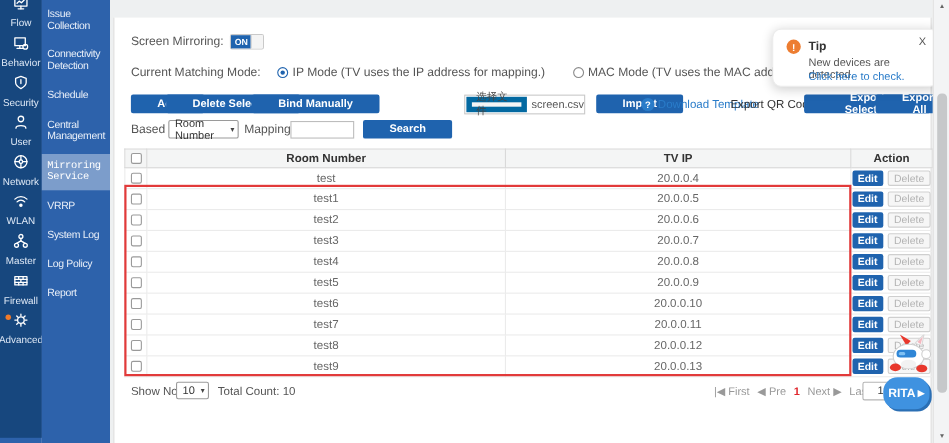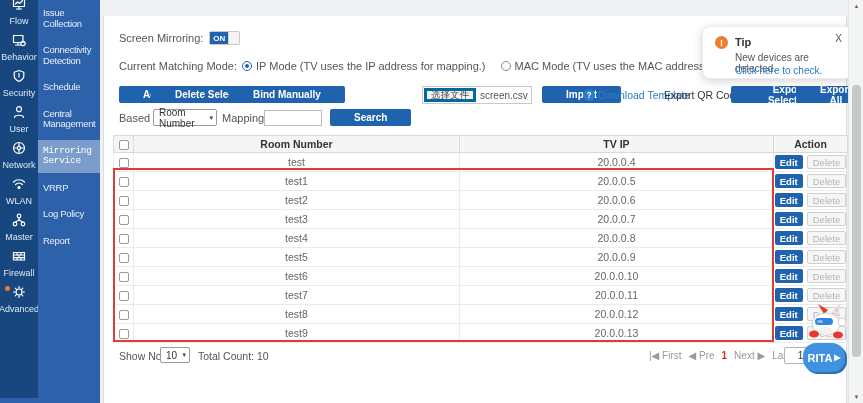--- a/index.html
+++ b/index.html
@@ -22,34 +22,34 @@
   
   .page { position:absolute; left:100px; top:16px; width:748px; height:403px; background:#eef0f1; }
   .card { position:absolute; left:3px; top:0; width:744px; height:394px; background:#fff; border:1px solid #dcdcdc; border-top:none; }
 
   .lbl { font-size:11px; color:#555; }
   .row-toggle { position:absolute; left:15px; top:15px; display:flex; align-items:center; gap:6px; }
   .toggle { width:31px; height:14px; border:1px solid #c9c9c9; border-radius:2px; display:flex; cursor:pointer; background:#fff; }
   .toggle-on { width:18px; height:100%; background:#1f63ae; color:#fff; font-size:8px; font-weight:bold; display:flex; align-items:center; justify-content:center; }
   .toggle-knob { flex:1; background:#f4f4f4; border-left:1px solid #d5d5d5; }
 
-  .row-mode { position:absolute; left:15px; top:44px; display:flex; align-items:center; gap:5px; }
+  .row-mode { position:absolute; left:15px; top:44px; display:flex; align-items:center; gap:15px; }
   .mode-option { display:flex; align-items:center; gap:4px; margin-right:10px; cursor:pointer; }
   .radio { width:10px; height:10px; border:1px solid #8a8a8a; border-radius:50%; background:#fff; position:relative; }
   .mode-option.selected .radio { border-color:#1f63ae; }
   .mode-option.selected .radio::after { content:""; position:absolute; left:2px; top:2px; width:4px; height:4px; border-radius:50%; background:#1f63ae; }
 
   .btn { display:inline-flex; align-items:center; justify-content:center; height:17px; padding:0 24px; background:#1f63ae; color:#fff; font-size:10px; font-weight:bold; border:none; border-radius:2px; cursor:pointer; font-family:inherit; }
   .row-actions { position:absolute; left:0; top:70px; width:100%; height:18px; }
   .row-actions > * { position:absolute; }
   .b-add { left:15px; }
   .b-del { left:47px; }
   .b-bind { left:125px; }
   .filebox { left:318px; top:0; width:110px; height:18px; border:1px solid #c9c9c9; display:flex; align-items:center; background:#fff; }
-  .filebtn { height:14px; margin-left:1px; padding:0 4px; border:3px solid #0369a1; background:#f5f5f5; font-size:9.5px; color:#444; display:flex; align-items:center; cursor:pointer; }
+  .filebtn { height:14px; margin-left:1px; padding:0 4px; border:5px solid #0369a1; background:#f5f5f5; font-size:9.5px; color:#444; display:flex; align-items:center; cursor:pointer; }
   .filename { font-size:10px; color:#555; margin-left:4px; }
   .b-import { left:438px; }
   .help { left:479px; top:3px; width:12px; height:12px; border-radius:50%; background:#2a7cc9; color:#fff; font-size:8.5px; font-weight:bold; display:flex; align-items:center; justify-content:center; cursor:pointer; }
   .dl-link { left:494px; top:3px; font-size:10.5px; color:#2a7cc9; cursor:pointer; }
   .exp-lbl { left:560px; top:3px; font-size:10.5px; color:#333; }
   .b-expsel { left:627px; }
   .b-expall { left:692px; }
 
   .row-filter { position:absolute; left:0; top:93px; width:100%; height:18px; }
   .row-filter > * { position:absolute; }
@@ -206,20 +206,21 @@
     <div class="sb2-item"><span>Connectivity Detection</span></div>
 
     <div class="sb2-item"><span>Schedule</span></div>
 
     <div class="sb2-item"><span>Central Management</span></div>
 
     <div class="sb2-item selected"><span>Mirroring Service</span></div>
 
     <div class="sb2-item"><span>VRRP</span></div>
 
+    <div class="sb2-item"><span>System Log</span></div>
 
     <div class="sb2-item"><span>Log Policy</span></div>
 
     <div class="sb2-item"><span>Report</span></div>
 
 </nav>
 
 <main class="page">
   <div class="card">
 

